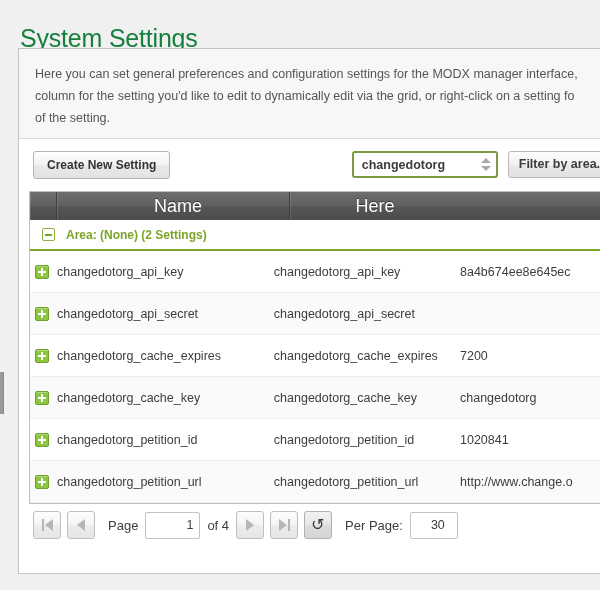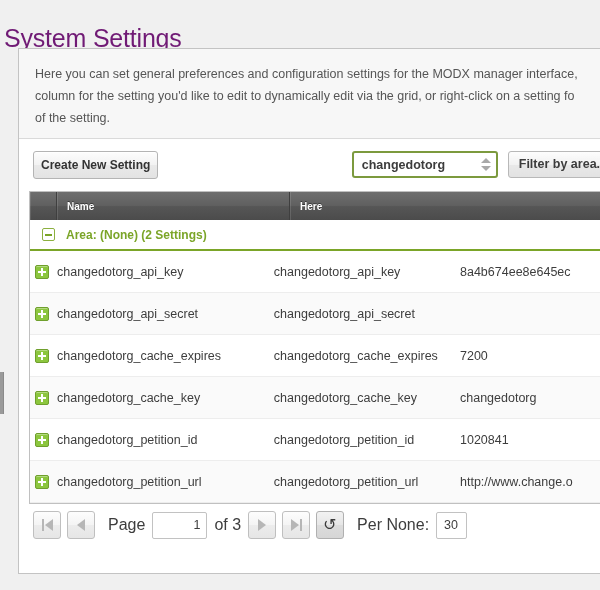--- a/index.html
+++ b/index.html
@@ -24,25 +24,25 @@
     top: 372px;
     width: 3px;
     height: 42px;
     background: #9a9a9a;
     border-right: 1px solid #8a8a8a;
   }
 
   
   .page-title {
     position: absolute;
-    left: 4px;
+    left: 20px;
     top: 7px;
     font-size: 25px;
     font-weight: normal;
-    color: #701a75;
+    color: #15803d;
     letter-spacing: -0.2px;
     white-space: nowrap;
   }
 
   
   .panel {
     position: absolute;
     left: 18px;
     top: 48px;
     width: 600px;
@@ -79,21 +79,21 @@
     background: #ffffff;
   }
   .btn {
     font-family: "Liberation Sans", sans-serif;
     font-size: 12px;
     font-weight: bold;
     color: #333;
     background: linear-gradient(to bottom, #fdfdfd 0%, #f2f2f2 50%, #e9e9e9 51%, #e3e3e3 100%);
     border: 1px solid #b4b4b4;
     border-radius: 3px;
-    padding: 6px 7px;
+    padding: 6px 13px;
     line-height: 14px;
     cursor: pointer;
     box-shadow: 0 1px 0 rgba(255,255,255,0.8) inset;
     white-space: nowrap;
   }
   .spacer-flex { flex: 1 1 auto; }
 
   .combo {
     position: relative;
     width: 146px;
@@ -160,30 +160,31 @@
   }
   .grid-head {
     display: flex;
     height: 28px;
     background: linear-gradient(to bottom, #6e6e6e 0%, #606060 48%, #565656 52%, #4b4b4b 100%);
     color: #ffffff;
   }
   .hcell {
     display: flex;
     align-items: center;
-    font-size: 10px;
-    font-weight: bold;
+    font-size: 18px;
+    font-weight: normal;
     color: #ffffff;
     padding-left: 10px;
     box-sizing: border-box;
     border-right: 1px solid #3f3f3f;
     box-shadow: 1px 0 0 rgba(255,255,255,0.12) inset;
     text-shadow: 0 -1px 0 rgba(0,0,0,0.45);
     white-space: nowrap;
     overflow: hidden;
+    justify-content: center;
   }
   .hcell.corner { width: 27px; padding-left: 0; }
   .hcell.c-name { width: 233px; }
   .hcell.c-key {
     width: 200px;
     background: linear-gradient(to bottom, #878787 0%, #767676 48%, #6c6c6c 52%, #606060 100%);
   }
   .hcell.c-value { width: 160px; border-right: none; }
   .sort-arrow {
     width: 0; height: 0;
@@ -321,41 +322,41 @@
   }
   .ico-group { display: flex; align-items: center; gap: 1px; }
   .refresh-glyph {
     font-size: 16px;
     color: #3a3a3a;
     line-height: 16px;
     font-family: "DejaVu Sans", sans-serif;
     transform: scaleX(-1);
   }
   .plabel {
-    font-size: 16px;
+    font-size: 13px;
     color: #3d3d3d;
     margin: 0 7px 0 7px;
     white-space: nowrap;
   }
   .pinput {
     width: 48px;
     height: 27px;
     box-sizing: border-box;
     border: 1px solid #c2c2c2;
     background: #fff;
     text-align: right;
     padding-right: 6px;
     font-family: "Liberation Sans", sans-serif;
     font-size: 12.5px;
     color: #3d3d3d;
     line-height: 25px;
     border-radius: 2px;
   }
   .pinput.ppage { width: 55px; text-align: right; }
-  .pinput.pper  { width: 31px; text-align: left; padding-left: 7px; }
+  .pinput.pper  { width: 48px; text-align: left; padding-left: 20px; }
 </style>
 </head>
 <body>
 
 <div class="edge-handle"></div>
 
 <h1 class="page-title">System Settings</h1>
 
 <div class="panel">
 
@@ -456,30 +457,30 @@
       <span class="ico-group">
         <span class="bar"></span>
         <span class="tri left"></span>
       </span>
     </div>
     <div class="pbtn">
       <span class="tri left"></span>
     </div>
     <span class="plabel">Page</span>
     <input class="pinput ppage" value="1" style="">
-    <span class="plabel">of 3</span>
+    <span class="plabel">of 4</span>
     <div class="pbtn">
       <span class="tri right"></span>
     </div>
     <div class="pbtn">
       <span class="ico-group">
         <span class="tri right"></span>
         <span class="bar"></span>
       </span>
     </div>
     <div class="pbtn active">
       <span class="refresh-glyph">↻</span>
     </div>
-    <span class="plabel">Per None:</span>
+    <span class="plabel">Per Page:</span>
     <input class="pinput pper" value="30" style="">
   </div>
 
 </div>
 
 </body></html>

